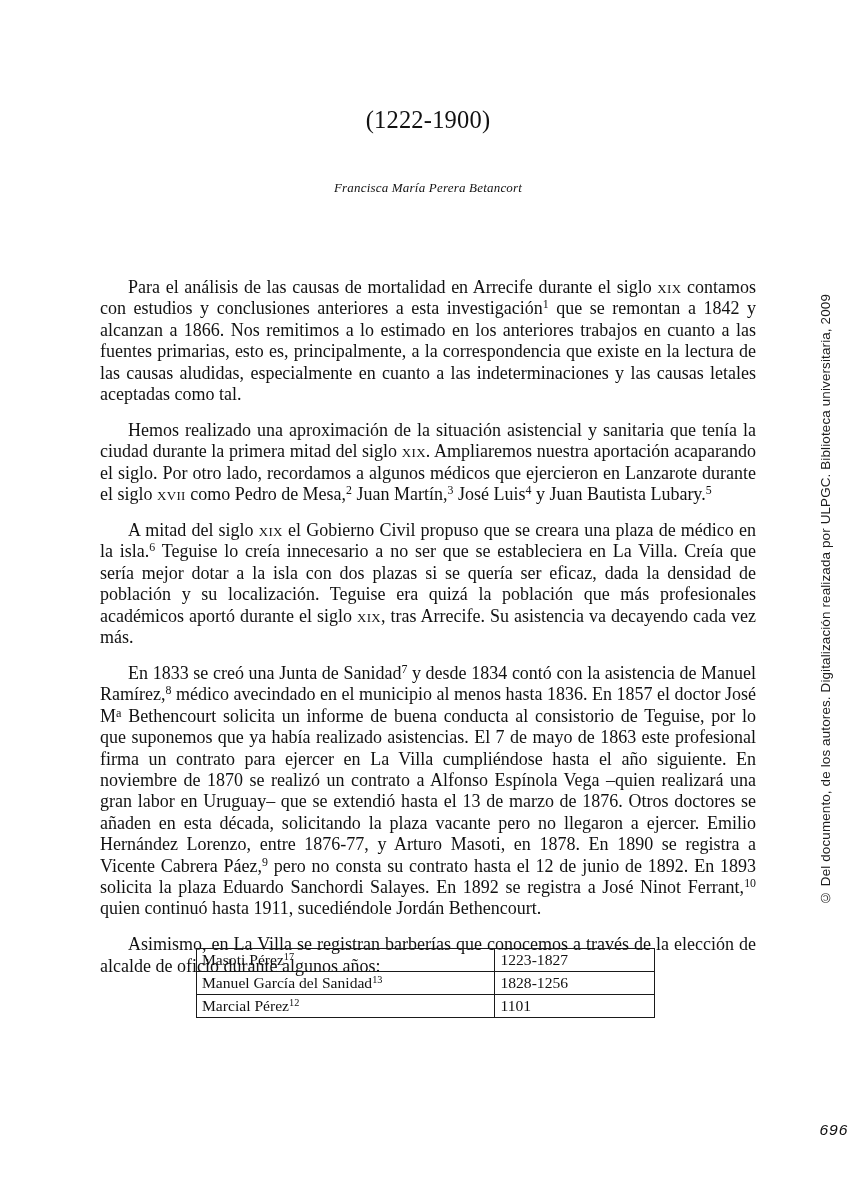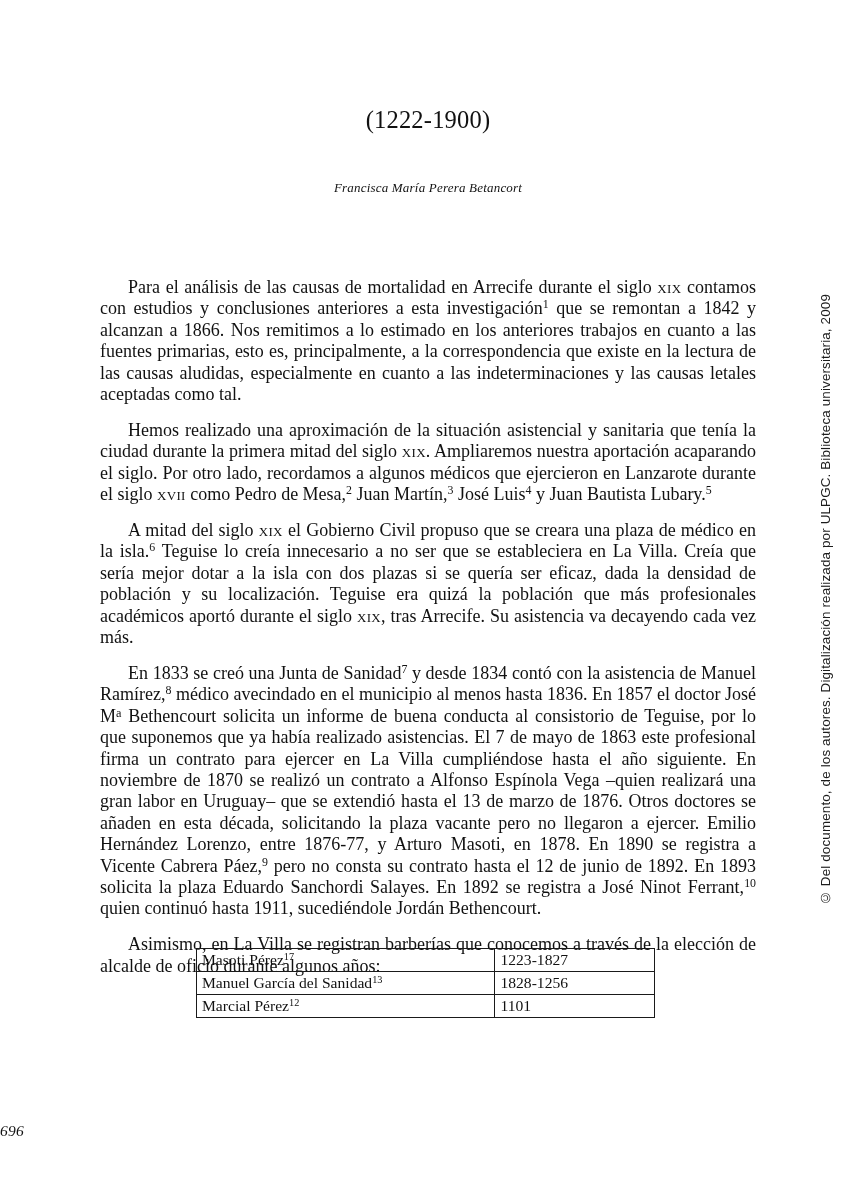--- a/index.html
+++ b/index.html
@@ -104,24 +104,25 @@
   }
   table.barber-table td.c-name { width: 300px; }
   table.barber-table td.c-years { width: 158px; }
 
   
   .page-number {
     position: absolute;
     left: 0;
     right: 0;
     top: 1122px;
-    text-align: left;
+    text-align: right;
     font-style: italic;
     font-size: 15.5px;
     letter-spacing: 0.3px;
+    font-family: Liberation Mono, monospace;
   }
 
   
   .side-copyright {
     position: absolute;
     right: 6px;
     top: 0;
     height: 1199px;
     width: 34px;
     display: flex;

